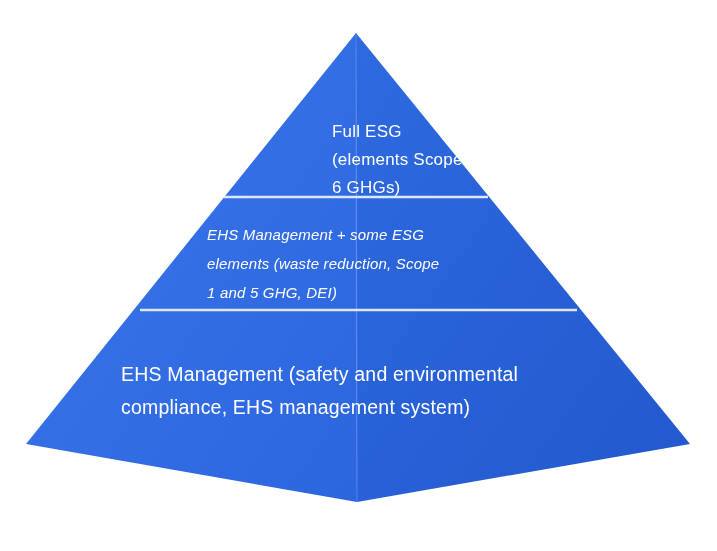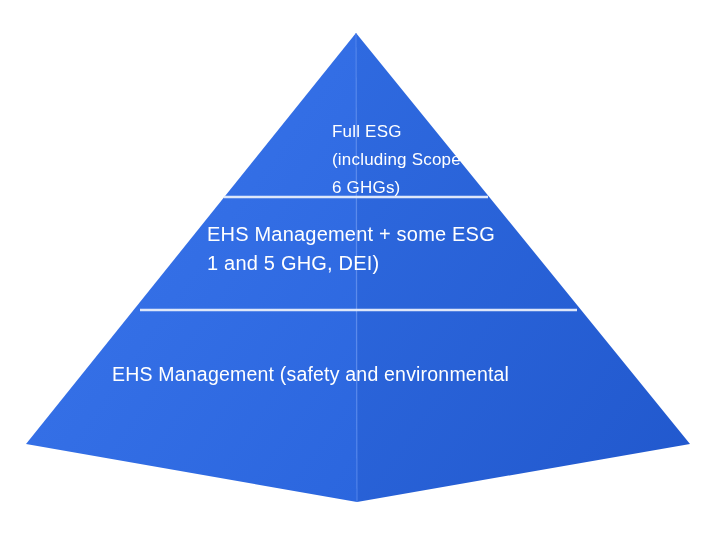--- a/index.html
+++ b/index.html
@@ -33,25 +33,26 @@
   .tier-1 {
     left: 291px;
     top: 118px;
     font-size: 17px;
     line-height: 28px;
     margin-left: 41px;
   }
   .tier-2 {
     left: 207px;
     top: 220px;
-    font-size: 20px;
+    font-size: 15px;
     line-height: 29px;
+    font-style: italic;
   }
   .tier-3 {
-    left: 112px;
+    left: 121px;
     top: 358px;
     font-size: 19.5px;
     line-height: 33px;
   }
 </style>
 </head>
 <body>
 
 <div class="canvas">
 
@@ -73,26 +74,28 @@
 
     <line x1="356" y1="33" x2="357" y2="502" stroke="#5a8bf0" stroke-width="1.5" opacity="0.55"></line>
 
     <line x1="224" y1="197" x2="488" y2="197" stroke="#e8eefb" stroke-width="2.5" opacity="0.95"></line>
 
     <line x1="140" y1="310" x2="577" y2="310" stroke="#e8eefb" stroke-width="2.5" opacity="0.95"></line>
   </svg>
 
   <div class="tier-label tier-1">
     <span class="line">Full ESG</span>
-    <span class="line">(including Scope</span>
+    <span class="line">(elements Scope</span>
     <span class="line">6 GHGs)</span>
   </div>
 
   <div class="tier-label tier-2">
     <span class="line">EHS Management + some ESG</span>
+    <span class="line">elements (waste reduction, Scope</span>
     <span class="line">1 and 5 GHG, DEI)</span>
   </div>
 
   <div class="tier-label tier-3">
     <span class="line">EHS Management (safety and environmental</span>
+    <span class="line">compliance, EHS management system)</span>
   </div>
 
 </div>
 
 </body></html>

